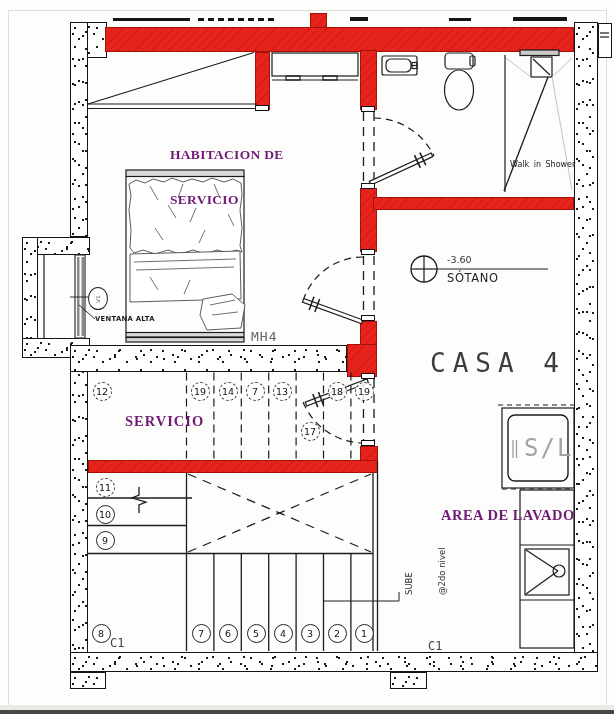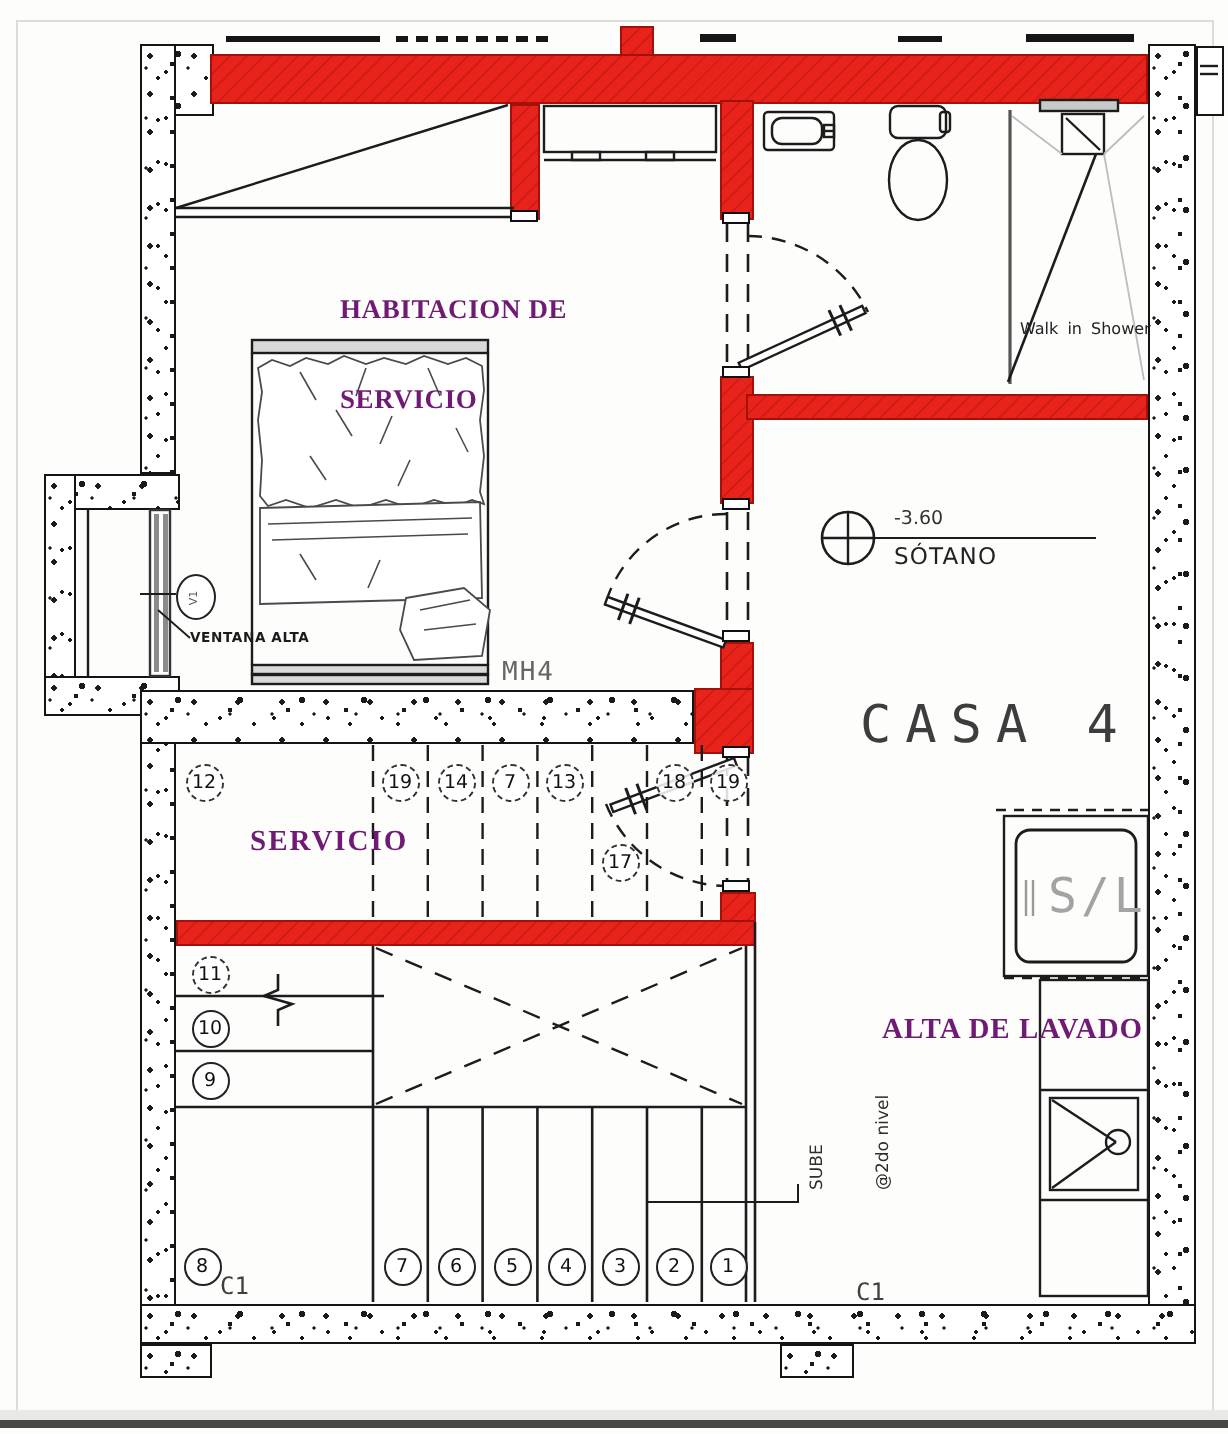--- a/index.html
+++ b/index.html
@@ -268,21 +268,21 @@
         <line x1="600" y1="37" x2="609" y2="37"></line>
       </g>
     </g>
   </svg>
 
   <div class="lbl serif-lbl" style="left:170px;top:117px;font-size:13.5px;line-height:15px;letter-spacing:.3px;">
     <div>HABITACION DE</div>
     <div>SERVICIO</div>
   </div>
   <div class="lbl serif-lbl" style="left:125px;top:413px;font-size:14.5px;letter-spacing:1px;">SERVICIO</div>
-  <div class="lbl serif-lbl" style="left:441px;top:507px;font-size:14.5px;letter-spacing:.5px;">ALTA DE LAVADO</div>
+  <div class="lbl serif-lbl" style="left:441px;top:507px;font-size:14.5px;letter-spacing:.5px;">AREA DE LAVADO</div>
   <div class="lbl mono" style="left:430px;top:348px;font-size:26px;letter-spacing:7px;color:#3d3d3d;">CASA 4</div>
   <div class="lbl cad" style="left:447px;top:254px;font-size:9.5px;color:#333;">-3.60</div>
   <div class="lbl cad" style="left:447px;top:271px;font-size:11.5px;letter-spacing:.6px;color:#222;">SÓTANO</div>
   <div class="lbl cad" style="left:510px;top:160px;font-size:8px;word-spacing:2px;color:#222;">Walk in Shower</div>
   <div class="lbl cad" style="left:95px;top:315px;font-size:6.8px;font-weight:bold;letter-spacing:.3px;">VENTANA ALTA</div>
   <div class="lbl mono" style="left:251px;top:329px;font-size:13px;color:#666;letter-spacing:1px;">MH4</div>
   <div class="lbl mono" style="left:110px;top:636px;font-size:12px;color:#3f3f3f;">C1</div>
   <div class="lbl mono" style="left:428px;top:639px;font-size:12px;color:#3f3f3f;">C1</div>
   <div class="lbl mono" style="left:524px;top:434px;font-size:24px;color:#a3a3a3;letter-spacing:2px;">S/L</div>
   <div id="sube-block" class="lbl cad">

